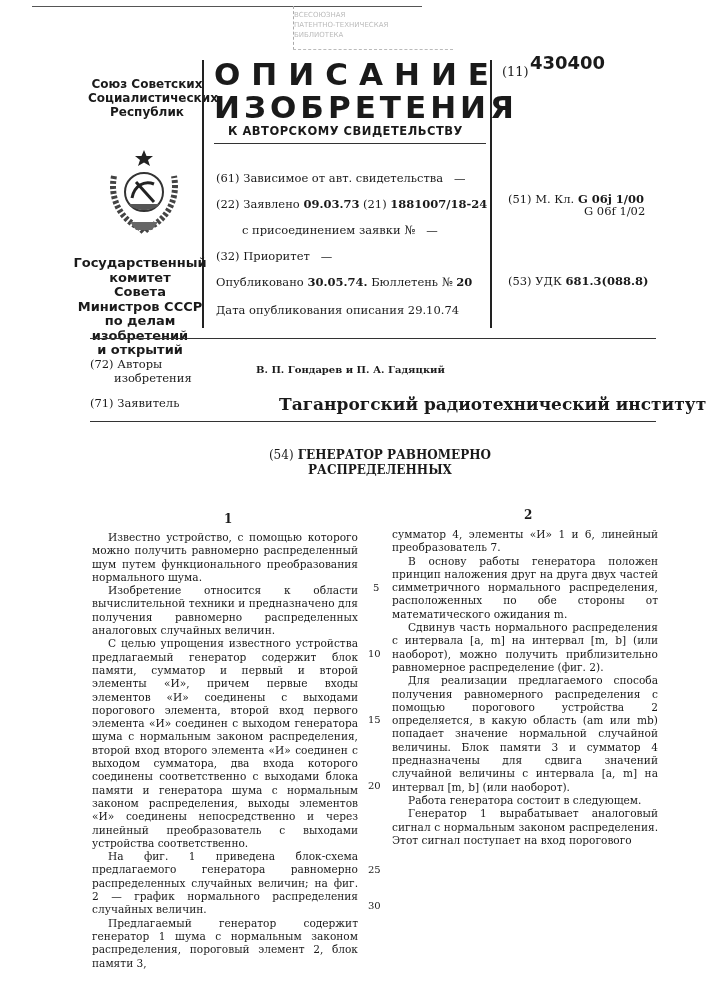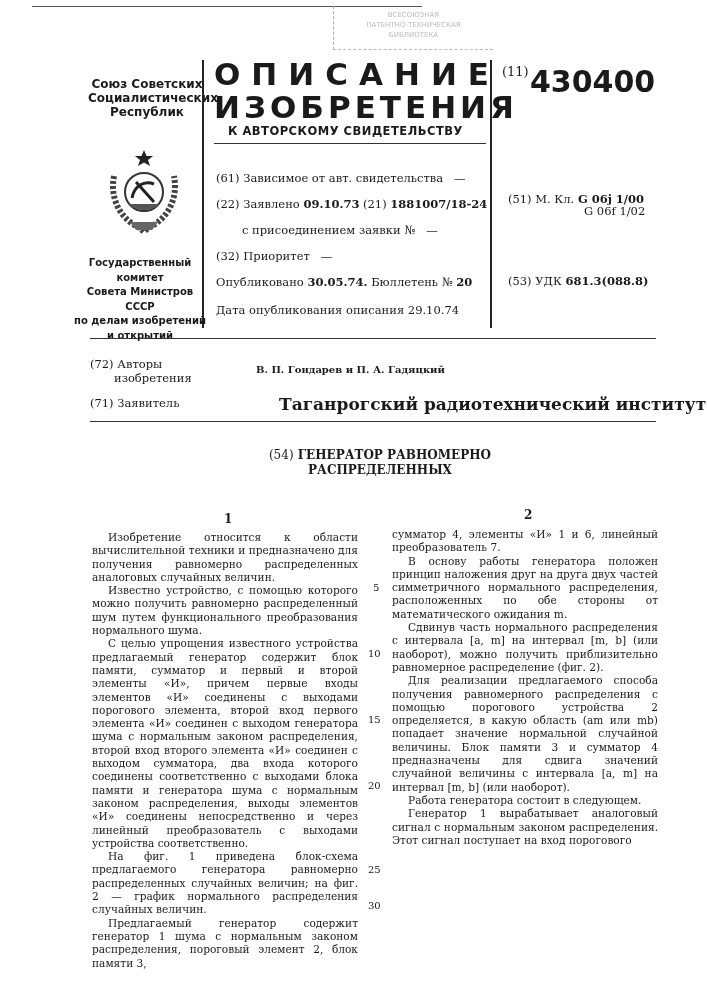--- a/index.html
+++ b/index.html
@@ -1,38 +1,38 @@
 <!DOCTYPE html>
 <html><head>
 <meta charset="utf-8">
 <style>
   html, body { margin:0; padding:0; background:#ffffff; }
   body { width:707px; height:1000px; position:relative; overflow:hidden; color:#1a1a1a;
          font-family:"DejaVu Serif", serif; }
   .abs { position:absolute; }
   .topline { left:32px; top:6px; width:390px; height:1px; background:#555; }
   .stamp { left:293px; top:6px; width:160px; height:44px; border-left:1px dashed #aaa; border-bottom:1px dashed #bbb;
-           font-size:7px; color:#bbb; line-height:10px; text-align:center; padding-top:4px; box-sizing:border-box;
-           font-family:"DejaVu Sans", sans-serif;margin-left:40px; }
+           font-size:7px; color:#bbb; line-height:10px; padding-top:4px; box-sizing:border-box;
+           font-family:"DejaVu Sans", sans-serif; }
   .org { left:88px; top:77px; width:118px; text-align:center; font-family:"DejaVu Sans", sans-serif;
          font-weight:bold; font-size:12px; line-height:14px; }
   .vline1 { left:202px; top:60px; width:2px; height:268px; background:#222; }
   .vline2 { left:490px; top:60px; width:2px; height:268px; background:#222; }
   .title1 { left:214px; top:57px; font-family:"DejaVu Sans", sans-serif; font-weight:bold; font-size:31px;
             letter-spacing:11px; line-height:34px; }
   .title2 { left:214px; top:90px; font-family:"DejaVu Sans", sans-serif; font-weight:bold; font-size:31px;
             letter-spacing:4px; line-height:34px; }
   .subtitle { left:228px; top:124px; font-family:"DejaVu Sans", sans-serif; font-weight:bold; font-size:11.5px;
               letter-spacing:0.5px; }
   .subline { left:214px; top:143px; width:272px; height:1px; background:#333; }
   .patnum-label { left:502px; top:64px; font-size:13px; }
-  .patnum { left:530px; top:64px; font-family:"DejaVu Sans", sans-serif; font-weight:bold; font-size:30px; }
+  .patnum { left:530px; top:52px; font-family:"DejaVu Sans", sans-serif; font-weight:bold; font-size:18px; }
   .emblem { left:100px; top:146px; width:88px; height:92px; }
   .committee { left:72px; top:256px; width:136px; text-align:center; font-family:"DejaVu Sans", sans-serif;
-               font-weight:bold; font-size:10px; line-height:14.5px; }
+               font-weight:bold; font-size:13px; line-height:14.5px; }
   .meta { left:216px; font-size:11.5px; white-space:nowrap; }
   .meta b { font-weight:bold; }
   .right-meta { left:508px; font-size:11.5px; white-space:nowrap; }
   .hr { height:1px; background:#333; }
   .label72 { left:90px; top:357px; font-size:11.5px; line-height:14px; }
   .label71 { left:90px; top:396px; font-size:11.5px; }
   .authors { left:256px; top:364px; font-size:10px; font-weight:bold; }
   .applicant { left:279px; top:394px; font-size:17px; font-weight:bold; }
   .heading { left:200px; top:448px; width:360px; text-align:center; font-size:12px; font-weight:bold; line-height:15px; }
   .heading .num { font-weight:normal; }
@@ -88,21 +88,21 @@
 </div>
 
 <div class="abs meta" style="top:171px;">
   <span>(61)</span>
   <span>Зависимое от авт. свидетельства</span>
   &nbsp;&nbsp;<span>—</span>
 </div>
 <div class="abs meta" style="top:197px;">
   <span>(22)</span>
   <span>Заявлено</span>
-  <b>09.10.73</b>
+  <b>09.03.73</b>
   <span>(21)</span>
   <b>1881007/18-24</b>
 </div>
 <div class="abs meta" style="top:223px; left:242px;">
   <span>с присоединением заявки №</span>
   &nbsp;&nbsp;<span>—</span>
 </div>
 <div class="abs meta" style="top:249px;">
   <span>(32)</span>
   <span>Приоритет</span>
@@ -146,22 +146,22 @@
 <div class="abs hr" style="left:90px; top:421px; width:566px;"></div>
 
 <div class="abs heading">
   <div><span class="num">(54)</span> <span>ГЕНЕРАТОР РАВНОМЕРНО РАСПРЕДЕЛЕННЫХ</span></div>
 </div>
 
 <div class="abs colnum" style="left:224px; top:512px;">1</div>
 <div class="abs colnum" style="left:524px; top:508px;">2</div>
 
 <div class="abs col" style="left:92px; top:531px; width:266px;">
+  <p>Известно устройство, с помощью которого можно получить равномерно распределенный шум путем функционального преобразования нормального шума.</p>
   <p>Изобретение относится к области вычислительной техники и предназначено для получения равномерно распределенных аналоговых случайных величин.</p>
-  <p>Известно устройство, с помощью которого можно получить равномерно распределенный шум путем функционального преобразования нормального шума.</p>
   <p>С целью упрощения известного устройства предлагаемый генератор содержит блок памяти, сумматор и первый и второй элементы «И», причем первые входы элементов «И» соединены с выходами порогового элемента, второй вход первого элемента «И» соединен с выходом генератора шума с нормальным законом распределения, второй вход второго элемента «И» соединен с выходом сумматора, два входа которого соединены соответственно с выходами блока памяти и генератора шума с нормальным законом распределения, выходы элементов «И» соединены непосредственно и через линейный преобразователь с выходами устройства соответственно.</p>
   <p>На фиг. 1 приведена блок-схема предлагаемого генератора равномерно распределенных случайных величин; на фиг. 2 — график нормального распределения случайных величин.</p>
   <p>Предлагаемый генератор содержит генератор 1 шума с нормальным законом распределения, пороговый элемент 2, блок памяти 3,</p>
 </div>
 
 <div class="abs col" style="left:392px; top:528px; width:266px;">
   <p style="text-indent:0">сумматор 4, элементы «И» 1 и 6, линейный преобразователь 7.</p>
   <p>В основу работы генератора положен принцип наложения друг на друга двух частей симметричного нормального распределения, расположенных по обе стороны от математического ожидания m.</p>
   <p>Сдвинув часть нормального распределения с интервала [a, m] на интервал [m, b] (или наоборот), можно получить приблизительно равномерное распределение (фиг. 2).</p>
   <p>Для реализации предлагаемого способа получения равномерного распределения с помощью порогового устройства 2 определяется, в какую область (am или mb) попадает значение нормальной случайной величины. Блок памяти 3 и сумматор 4 предназначены для сдвига значений случайной величины с интервала [a, m] на интервал [m, b] (или наоборот).</p>

